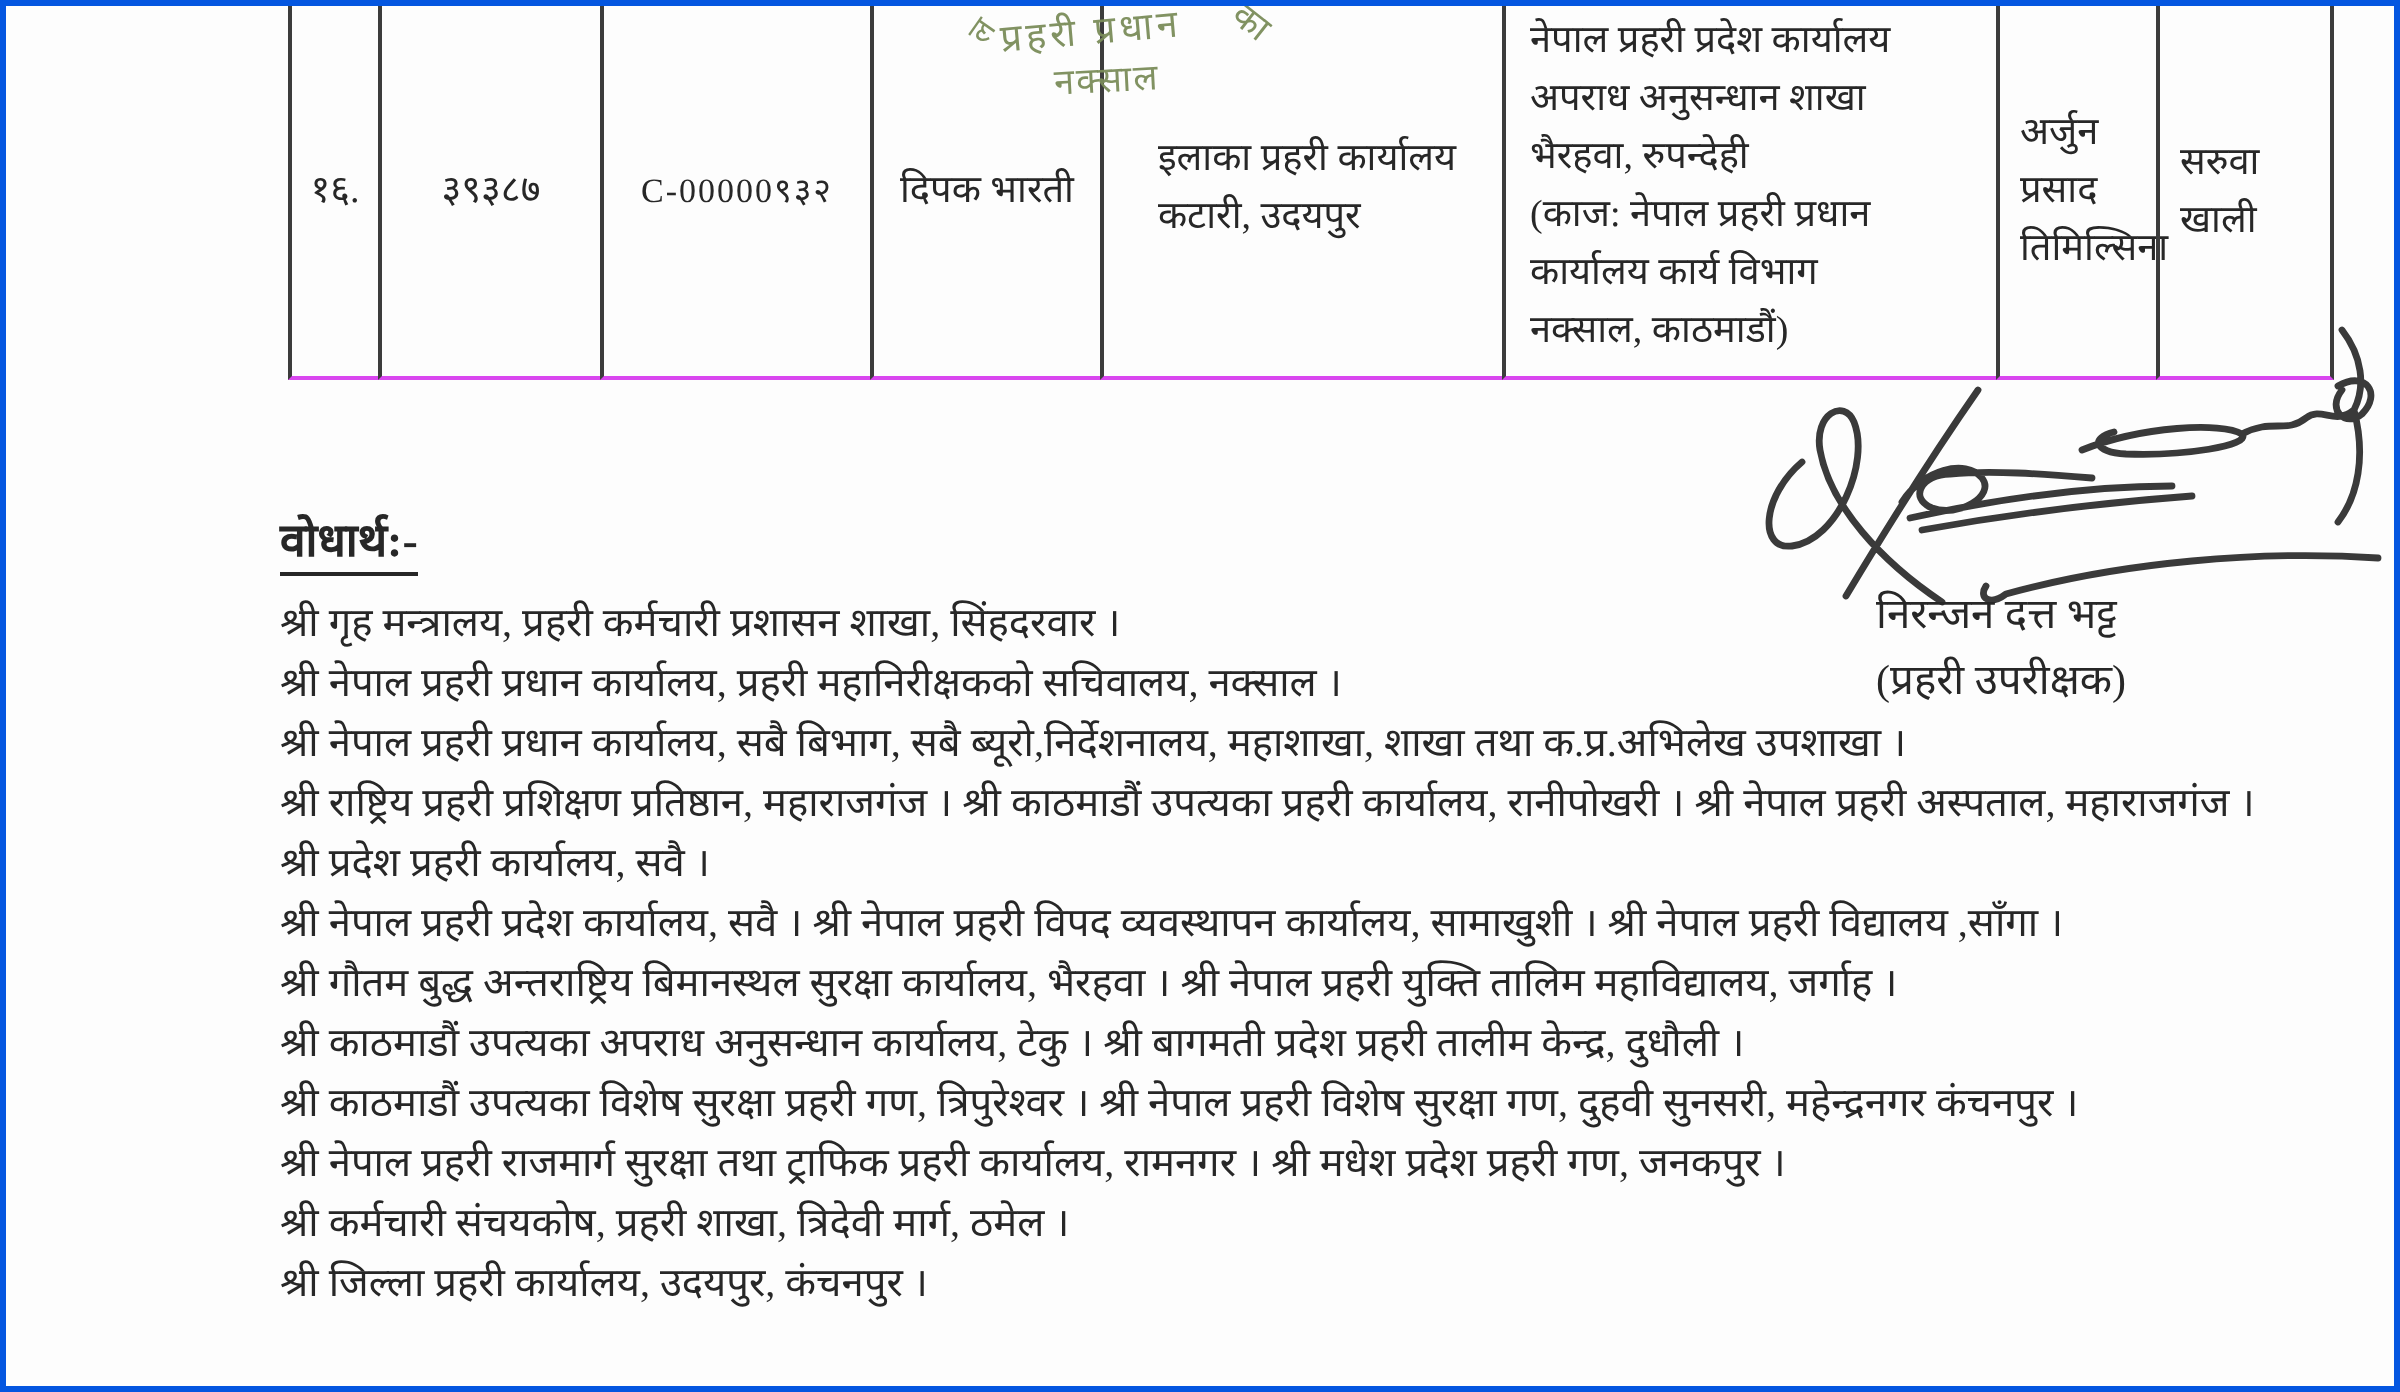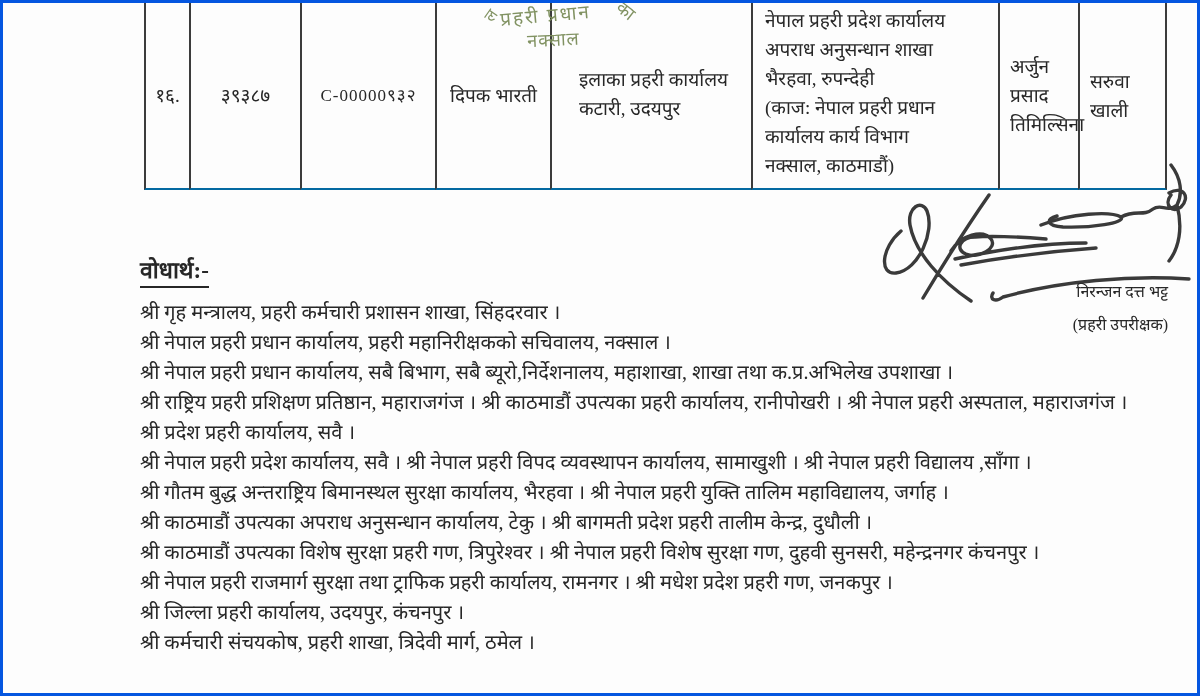--- a/index.html
+++ b/index.html
@@ -15,21 +15,21 @@
   }
 
   
   .xfer-table {
     position:absolute; left:141px; top:0; height:187px;
     display:flex;
   }
   .cell {
     box-sizing:border-box;
     border-left:2px solid #3c3c3c;
-    border-bottom:2px solid #0369a1;
+    border-bottom:2px solid #d946ef;
     display:flex; align-items:center; justify-content:center;
     font-size:19px; line-height:29px;
     white-space:pre-line;
     text-align:left;
   }
   .cell.last { border-right:2px solid #3c3c3c; }
   .c-serial  { width:45px; }
   .c-number  { width:111px; }
   .c-code    { width:135px; font-size:17px; letter-spacing:1px; }
   .c-name    { width:115px; text-align:center; }
@@ -47,22 +47,22 @@
   }
   .stamp span { position:absolute; display:inline-block; }
   .stamp .frag-left  { left:30px;  top:4px;  font-size:16px; transform:rotate(-55deg); }
   .stamp .main       { left:45px;  top:2px;  font-size:19px; letter-spacing:2px; transform:rotate(-5deg); }
   .stamp .frag-right { left:162px; top:-2px; font-size:18px; transform:rotate(38deg); }
   .stamp .line2      { left:72px;  top:27px; font-size:18px; letter-spacing:1px; transform:rotate(-3deg); }
 
   
   .sig-svg { position:absolute; left:868px; top:150px; }
   .sig-block {
-    position:absolute; left:935px; top:272px; width:230px;
-    text-align:right; font-size:16px; line-height:33px;
+    position:absolute; left:935px; top:288px; width:230px;
+    text-align:left; font-size:21px; line-height:33px;
   }
 
   
   .dist { position:absolute; left:137px; top:250px; width:1010px; }
   .dist-heading {
     display:inline-block;
     font-size:23px; font-weight:bold;
     border-bottom:2px solid #272727;
     padding-bottom:1px;
     margin:0 0 9px 0;
@@ -127,18 +127,18 @@
       <li>श्री गृह मन्त्रालय, प्रहरी कर्मचारी प्रशासन शाखा, सिंहदरवार ।</li>
       <li>श्री नेपाल प्रहरी प्रधान कार्यालय, प्रहरी महानिरीक्षकको सचिवालय, नक्साल ।</li>
       <li>श्री नेपाल प्रहरी प्रधान कार्यालय, सबै बिभाग, सबै ब्यूरो,निर्देशनालय, महाशाखा, शाखा तथा क.प्र.अभिलेख उपशाखा ।</li>
       <li>श्री राष्ट्रिय प्रहरी प्रशिक्षण प्रतिष्ठान, महाराजगंज । श्री काठमाडौं उपत्यका प्रहरी कार्यालय, रानीपोखरी । श्री नेपाल प्रहरी अस्पताल, महाराजगंज ।</li>
       <li>श्री प्रदेश प्रहरी कार्यालय, सवै ।</li>
       <li>श्री नेपाल प्रहरी प्रदेश कार्यालय, सवै । श्री नेपाल प्रहरी विपद व्यवस्थापन कार्यालय, सामाखुशी । श्री नेपाल प्रहरी विद्यालय ,साँगा ।</li>
       <li>श्री गौतम बुद्ध अन्तराष्ट्रिय बिमानस्थल सुरक्षा कार्यालय, भैरहवा । श्री नेपाल प्रहरी युक्ति तालिम महाविद्यालय, जर्गाह ।</li>
       <li>श्री काठमाडौं उपत्यका अपराध अनुसन्धान कार्यालय, टेकु । श्री बागमती प्रदेश प्रहरी तालीम केन्द्र, दुधौली ।</li>
       <li>श्री काठमाडौं उपत्यका विशेष सुरक्षा प्रहरी गण, त्रिपुरेश्वर । श्री नेपाल प्रहरी विशेष सुरक्षा गण, दुहवी सुनसरी, महेन्द्रनगर कंचनपुर ।</li>
       <li>श्री नेपाल प्रहरी राजमार्ग सुरक्षा तथा ट्राफिक प्रहरी कार्यालय, रामनगर । श्री मधेश प्रदेश प्रहरी गण, जनकपुर ।</li>
+      <li>श्री कर्मचारी संचयकोष, प्रहरी शाखा, त्रिदेवी मार्ग, ठमेल ।</li>
       <li>श्री जिल्ला प्रहरी कार्यालय, उदयपुर, कंचनपुर ।</li>
-      <li>श्री कर्मचारी संचयकोष, प्रहरी शाखा, त्रिदेवी मार्ग, ठमेल ।</li>
     </ul>
   </div>
 
 </div>
 
 </body></html>

